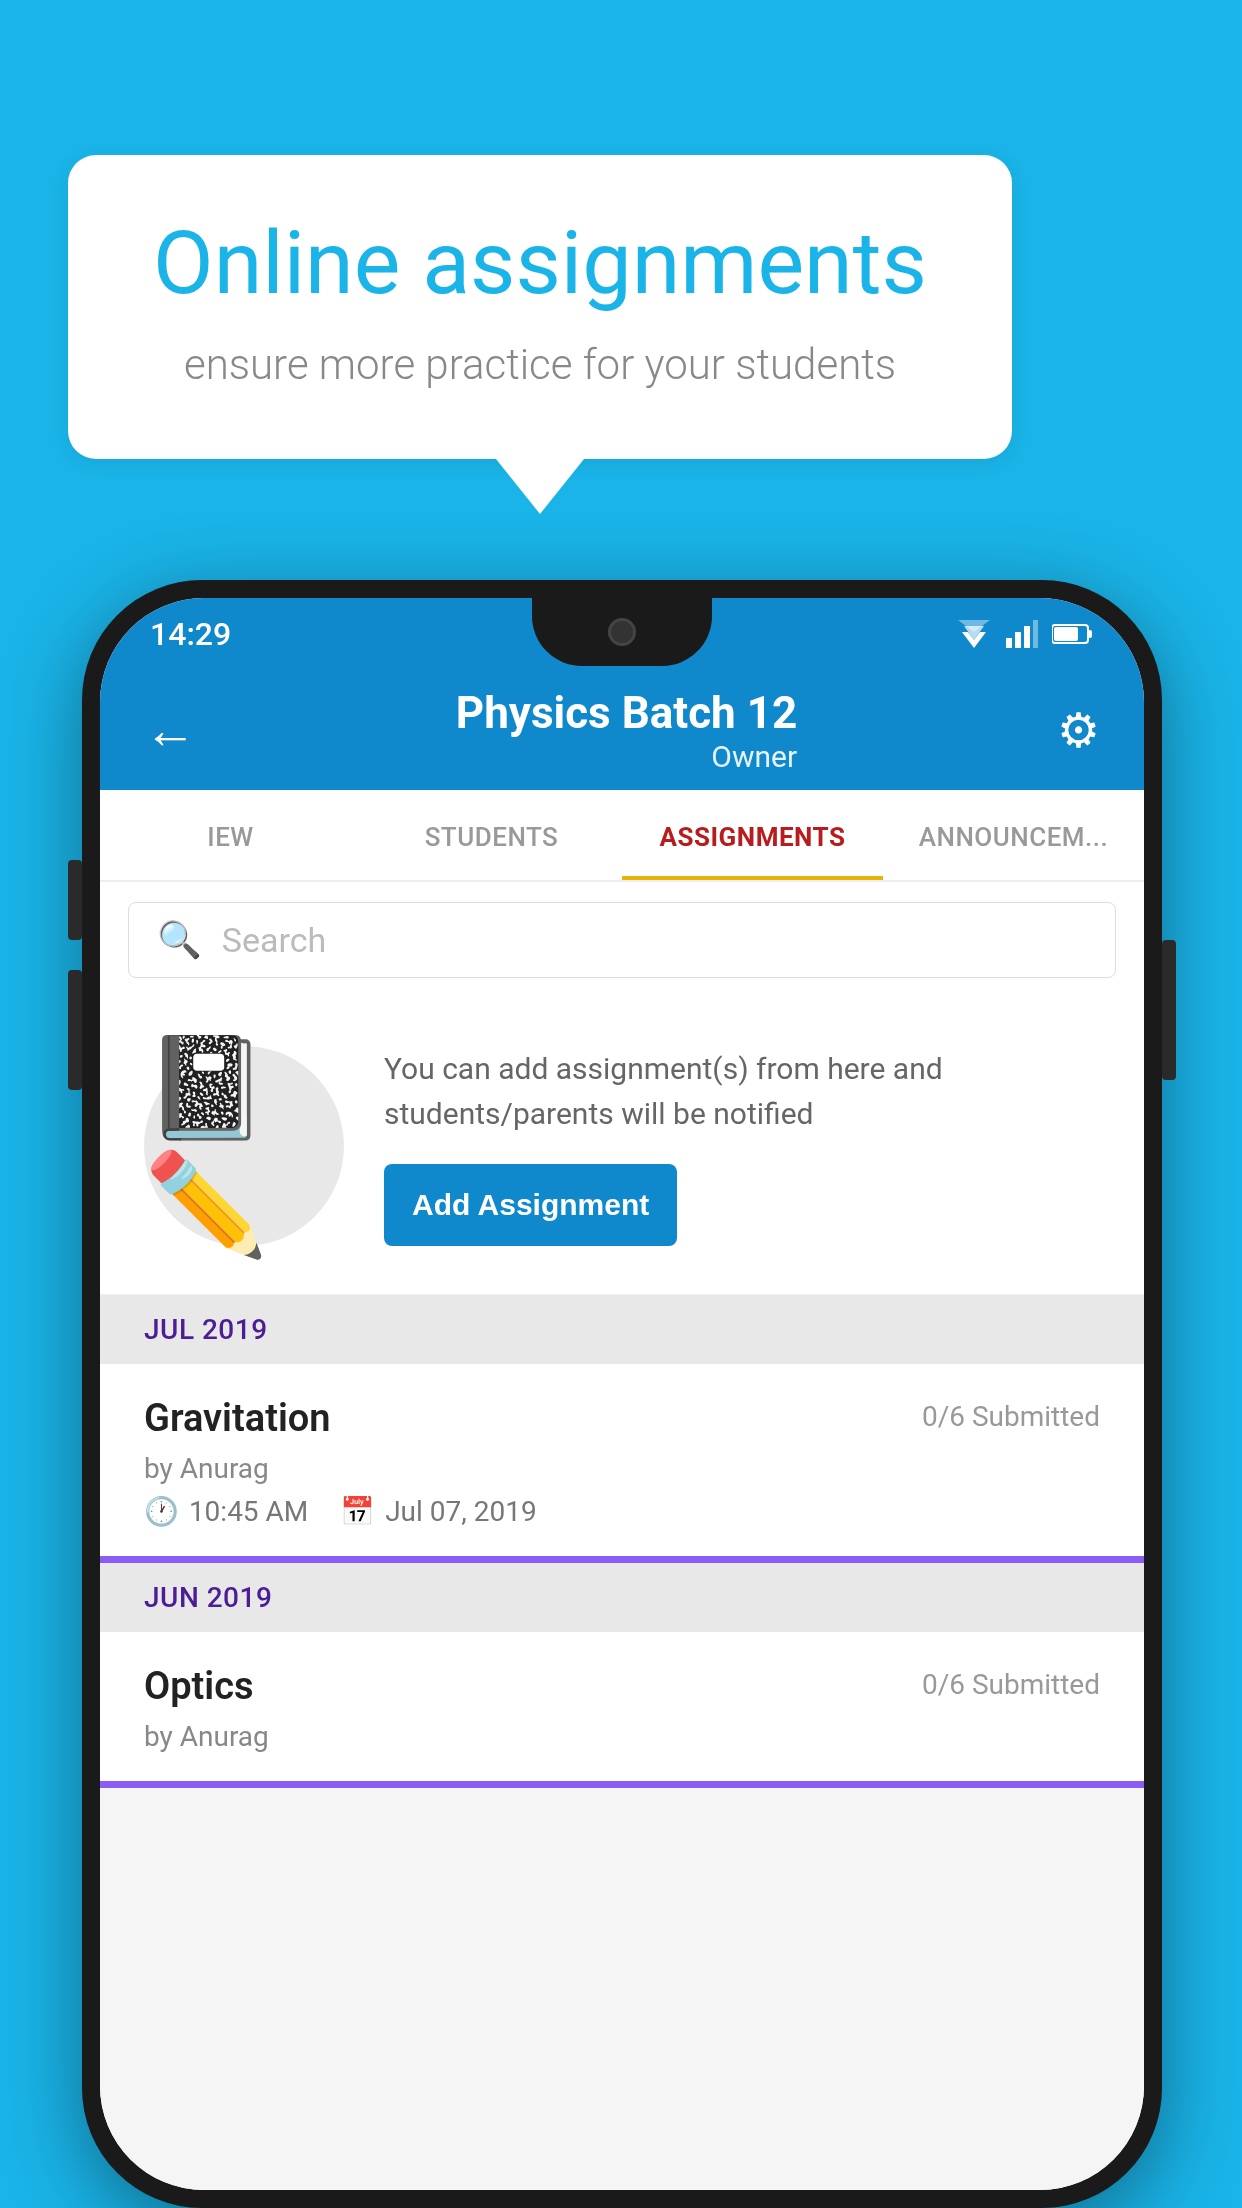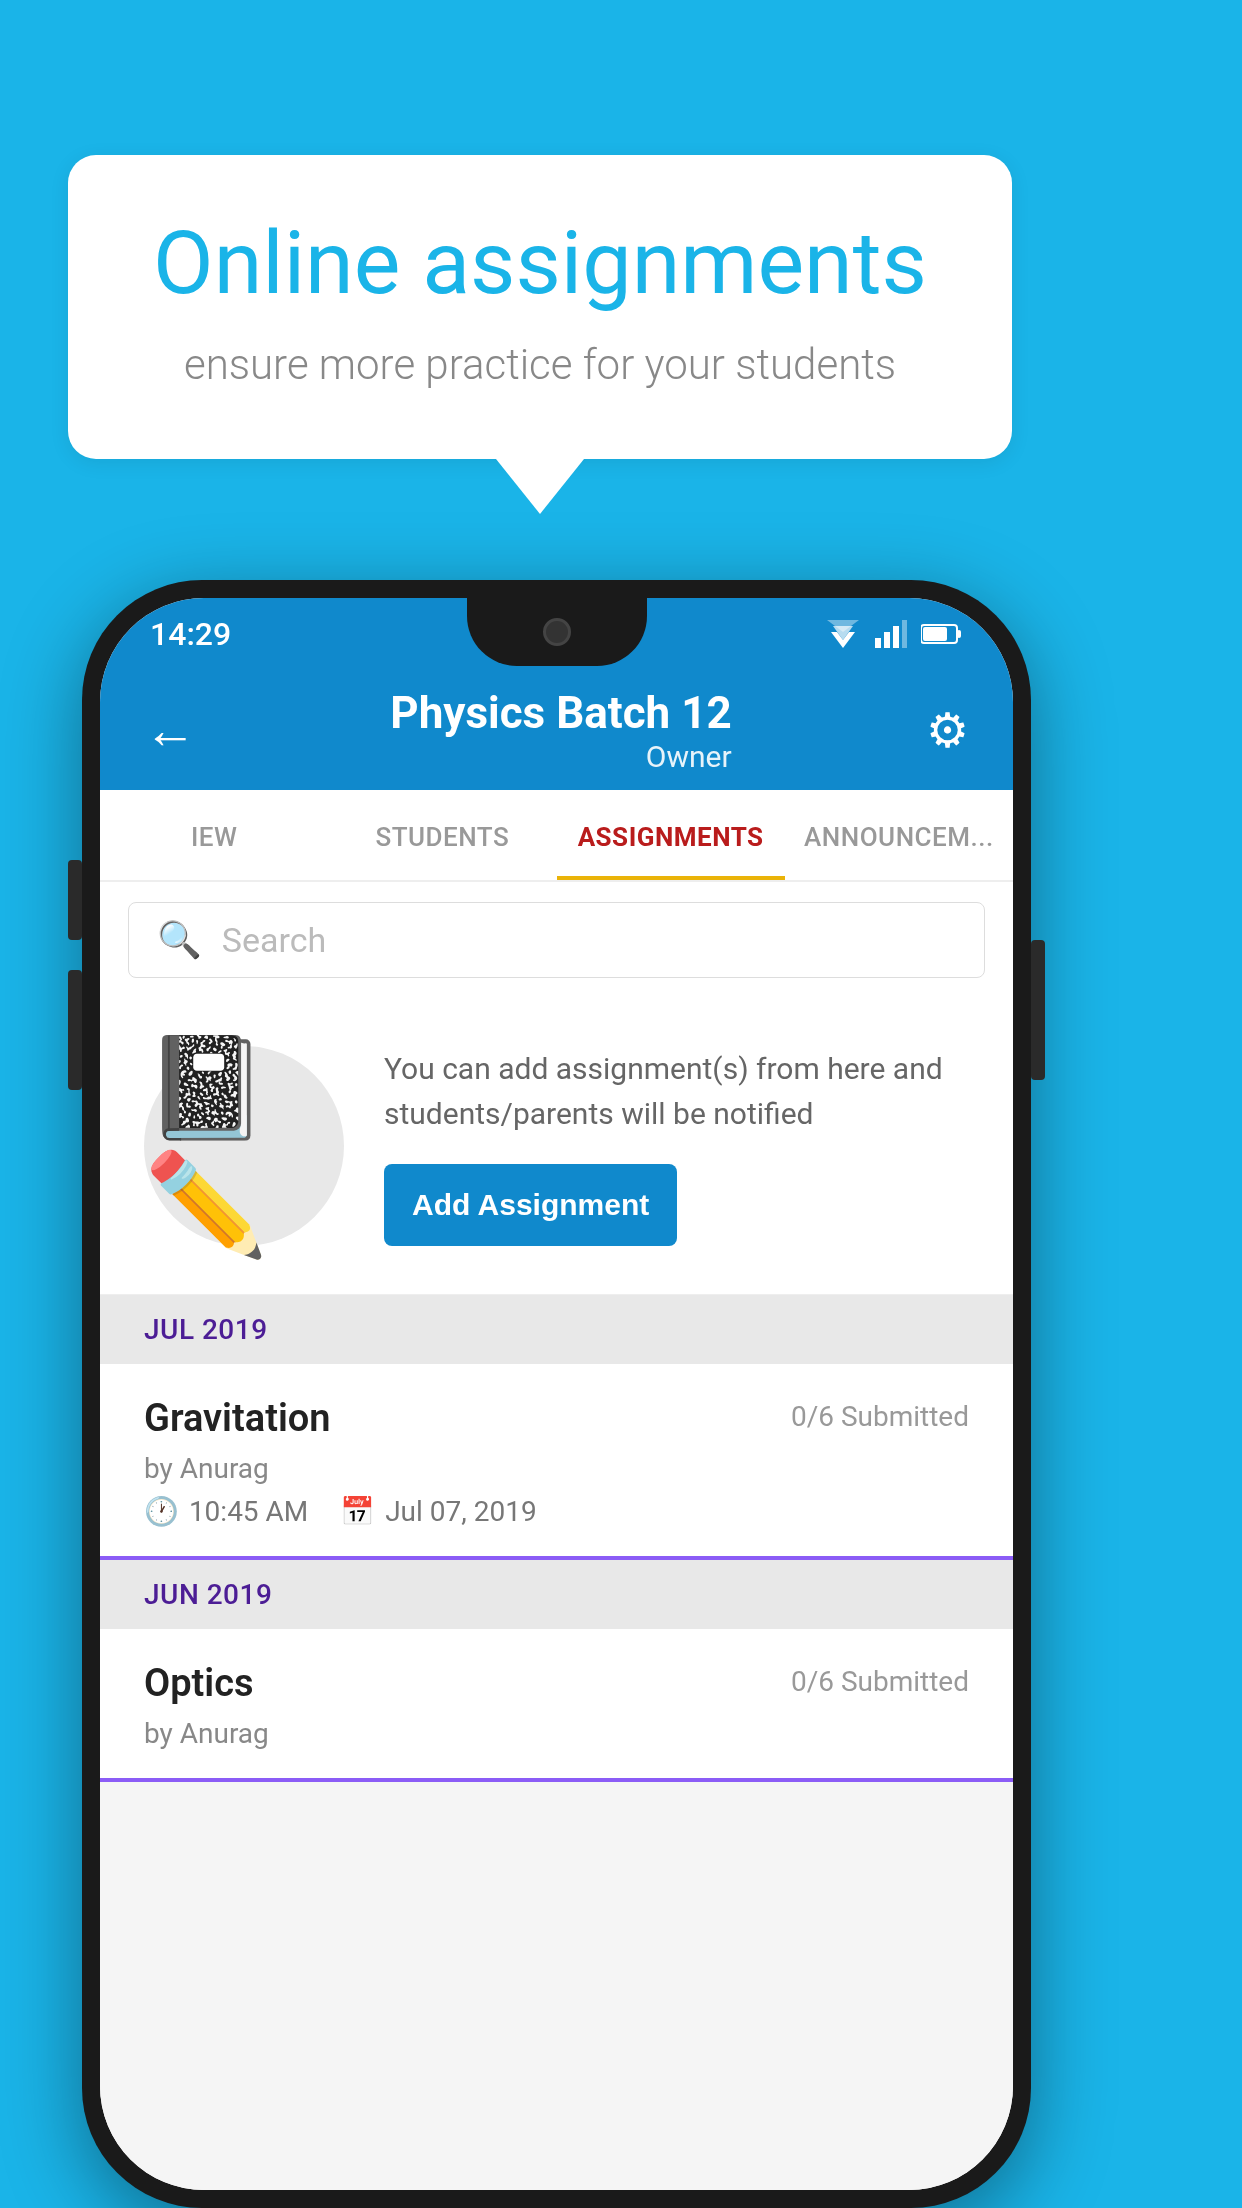--- a/index.html
+++ b/index.html
@@ -45,21 +45,21 @@
       border-right: 44px solid transparent;
       border-top: 55px solid white;
       margin: 0 auto;
     }
 
     
     .phone-frame {
       position: absolute;
       top: 580px;
       left: 82px;
-      width: 949px;
+      width: 1080px;
       height: 1628px;
       background: #1a1a1a;
       border-radius: 120px;
       padding: 18px;
       box-shadow: 0 20px 80px rgba(0,0,0,0.4);
     }
     .phone-inner {
       width: 100%;
       height: 100%;
       background: white;
@@ -252,21 +252,21 @@
       font-size: 28px;
       color: #4c1d95;
       font-weight: 500;
       letter-spacing: 0.5px;
     }
 
     
     .assignment-item {
       background: white;
       padding: 32px 44px 28px;
-      border-bottom: 4px solid #8b5cf6;
+      border-bottom: 7px solid #8b5cf6;
     }
     .assignment-row-top {
       display: flex;
       justify-content: space-between;
       align-items: flex-start;
       margin-bottom: 10px;
     }
     .assignment-name {
       font-size: 38px;
       font-weight: 600;

